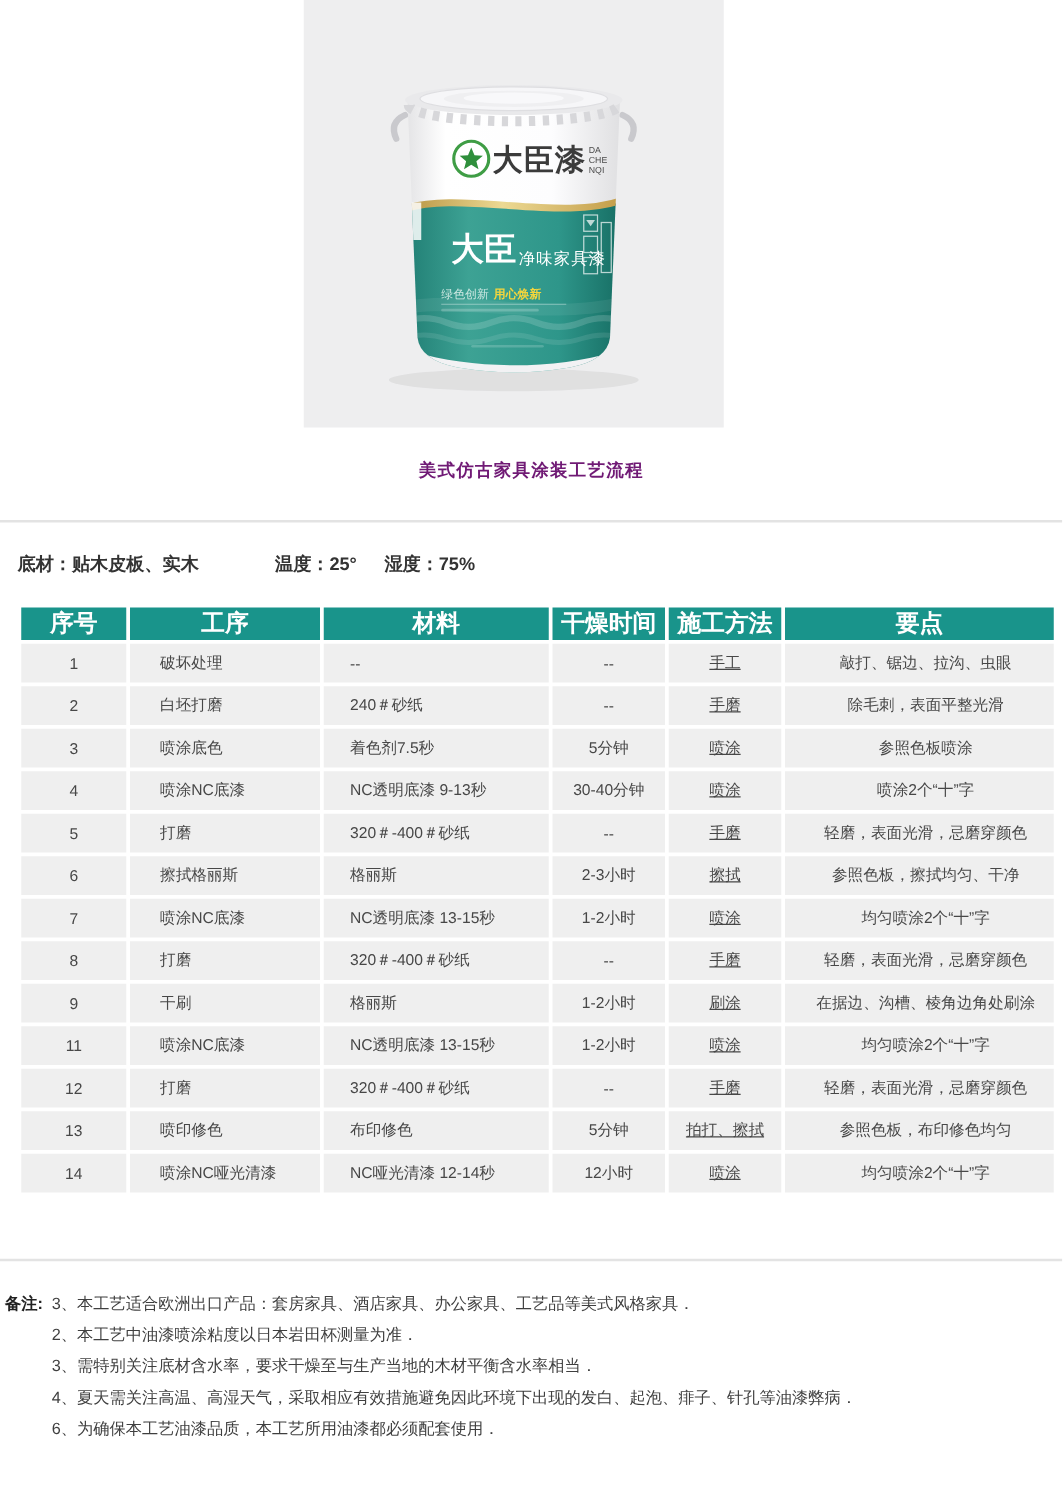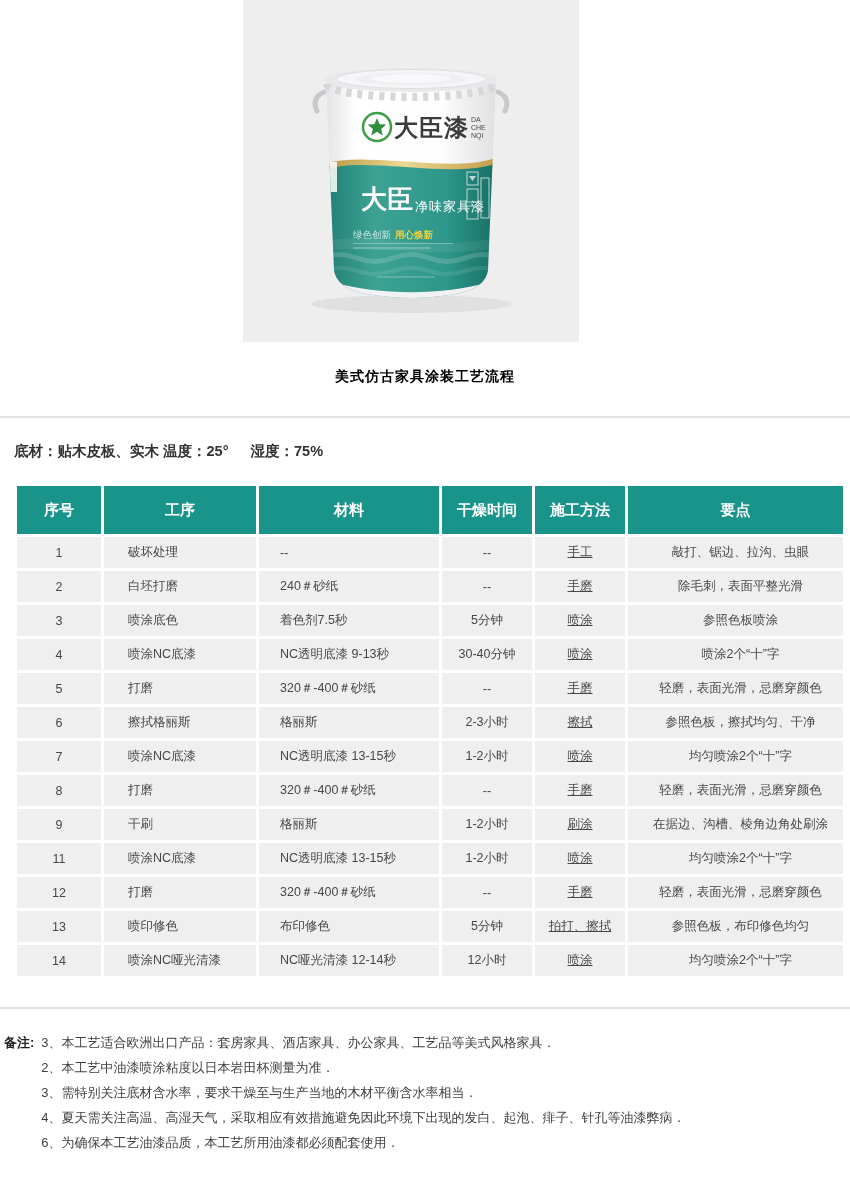--- a/index.html
+++ b/index.html
@@ -15,40 +15,40 @@
   }
   
   .product-figure{
     position:absolute;left:243px;top:0;width:336px;height:342px;
     background:#eeeeef;
   }
   .product-figure svg{display:block;margin:30px auto 0 auto;}
   
   .doc-title{
     position:absolute;top:368px;left:0;width:100%;text-align:center;
-    font-size:14px;font-weight:bold;color:#000000;letter-spacing:1px;
+    font-size:14px;font-weight:bold;color:#701a75;letter-spacing:1px;
   }
   .divider{position:absolute;left:0;width:850px;height:2px;background:#e3e3e3;}
   .divider-1{top:416px;}
   .divider-2{top:1007px;}
   
   .conditions{
     position:absolute;top:442px;left:14px;font-size:14.5px;font-weight:bold;color:#333;
   }
   .conditions span{display:inline-block;}
-  .cond-temp{text-align:right;}
+  .cond-temp{margin-left:57px;text-align:right;}
   .cond-hum{margin-left:18px;}
   
   .process-table{
     position:absolute;top:483px;left:14px;width:832px;
     border-collapse:separate;border-spacing:3px;table-layout:fixed;
   }
   .process-table th{
-    background:var(--header-teal);color:#fff;font-size:15px;font-weight:bold;
-    height:24px;padding:12px;text-align:center;
+    background:var(--header-teal);color:#fff;font-size:19px;font-weight:bold;
+    height:24px;padding:0;text-align:center;
   }
   .process-table td{
     background:var(--cell-bg);color:#474747;font-size:12.5px;height:31px;
     padding:0 2px;white-space:nowrap;overflow:hidden;
   }
   .process-table td.col0{text-align:center;}
   .process-table td.col1{text-align:left;padding-left:24px;}
   .process-table td.col2{text-align:left;padding-left:21px;}
   .process-table td.col3{text-align:center;}
   .process-table td.col4{text-align:center;text-decoration:underline;}

